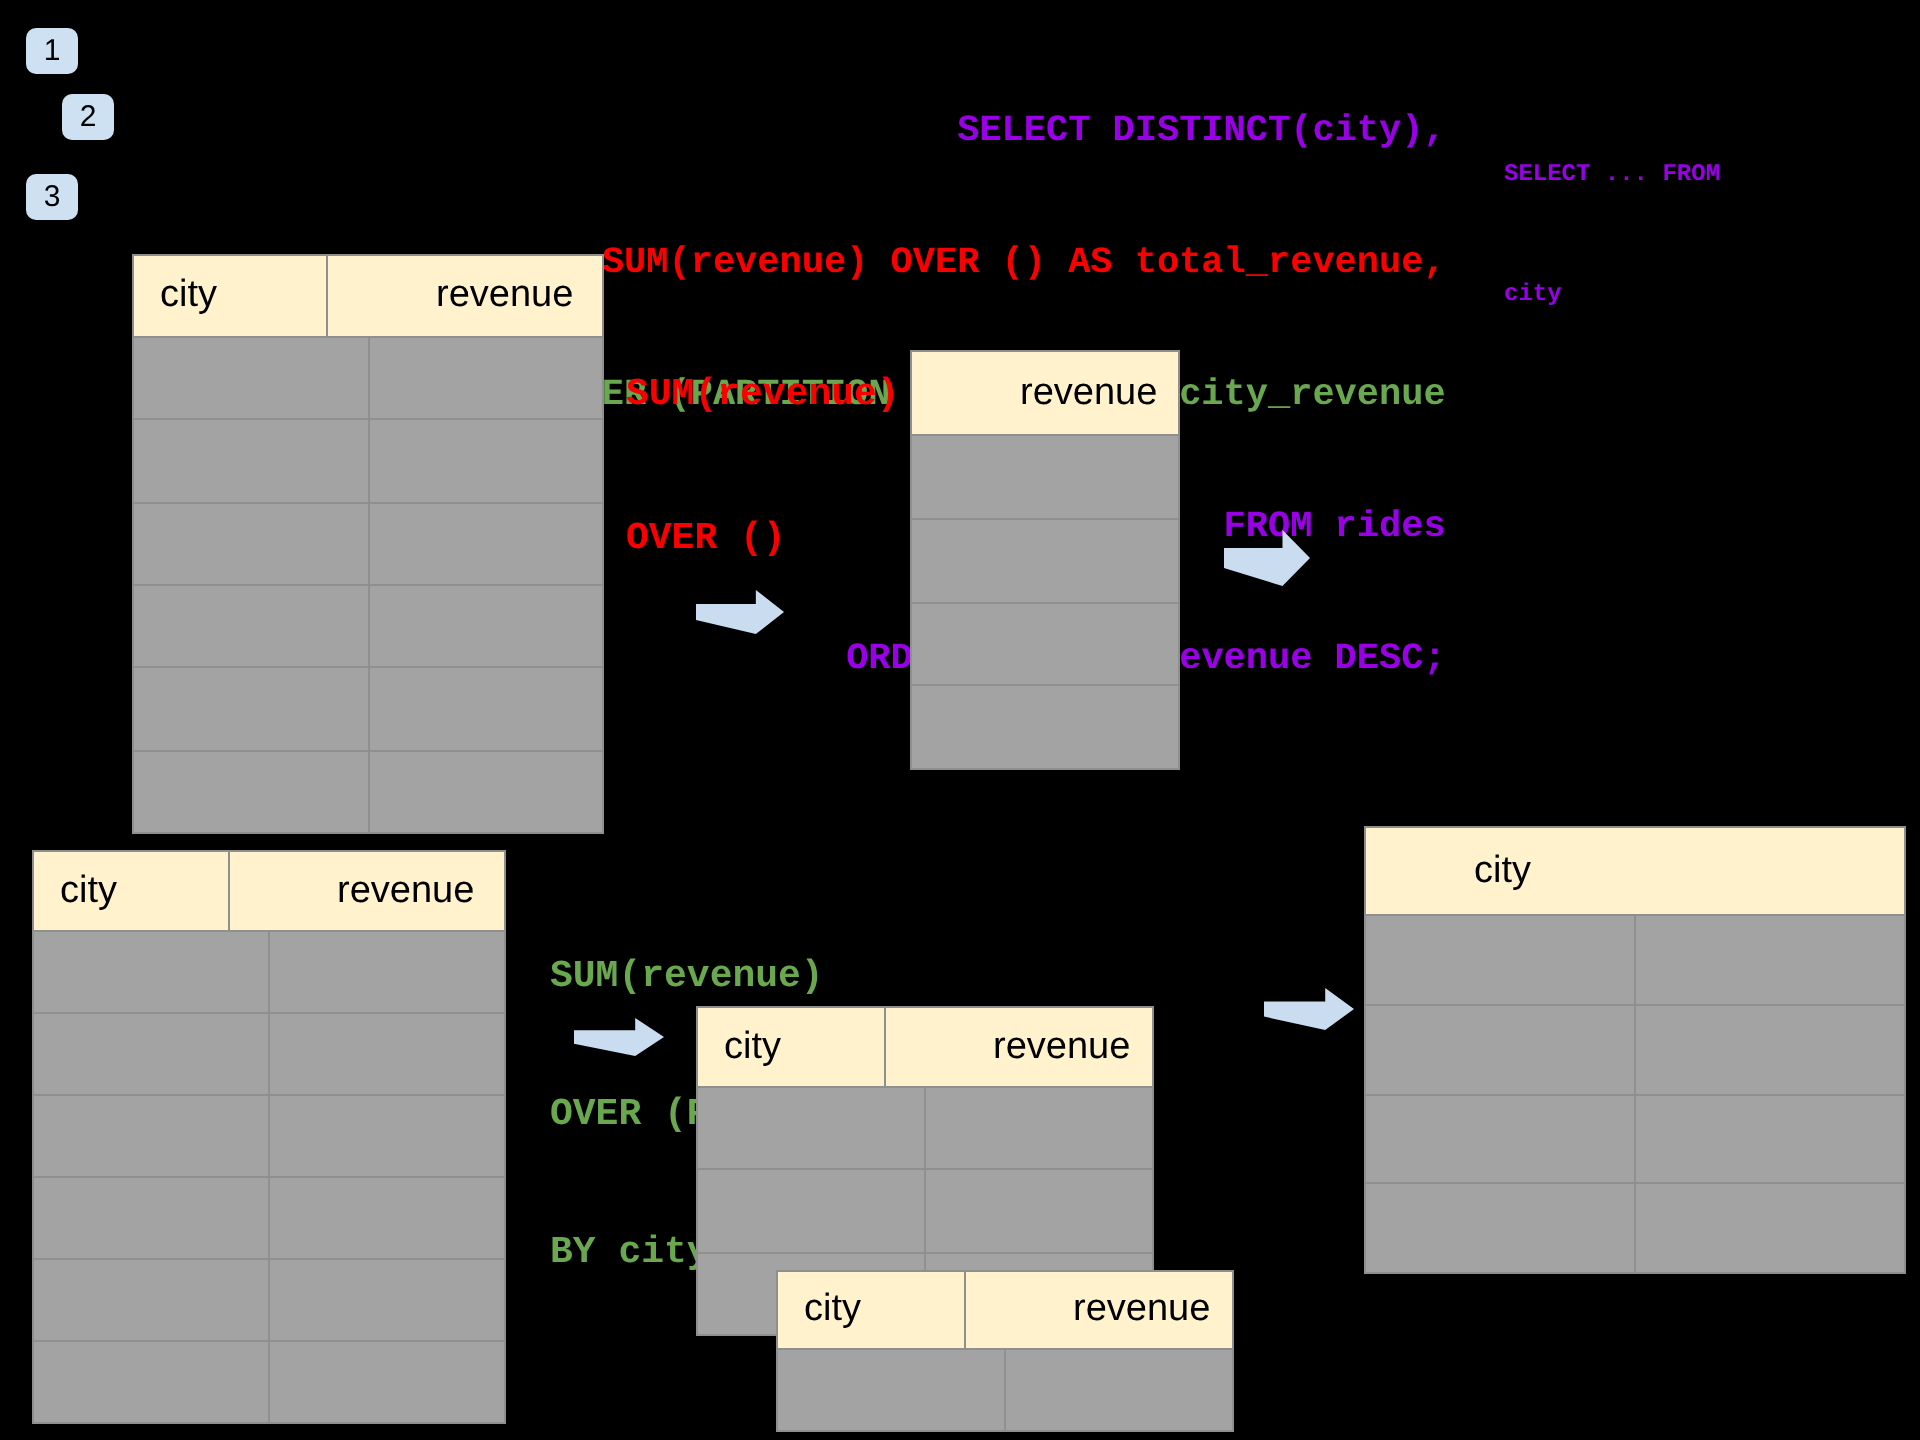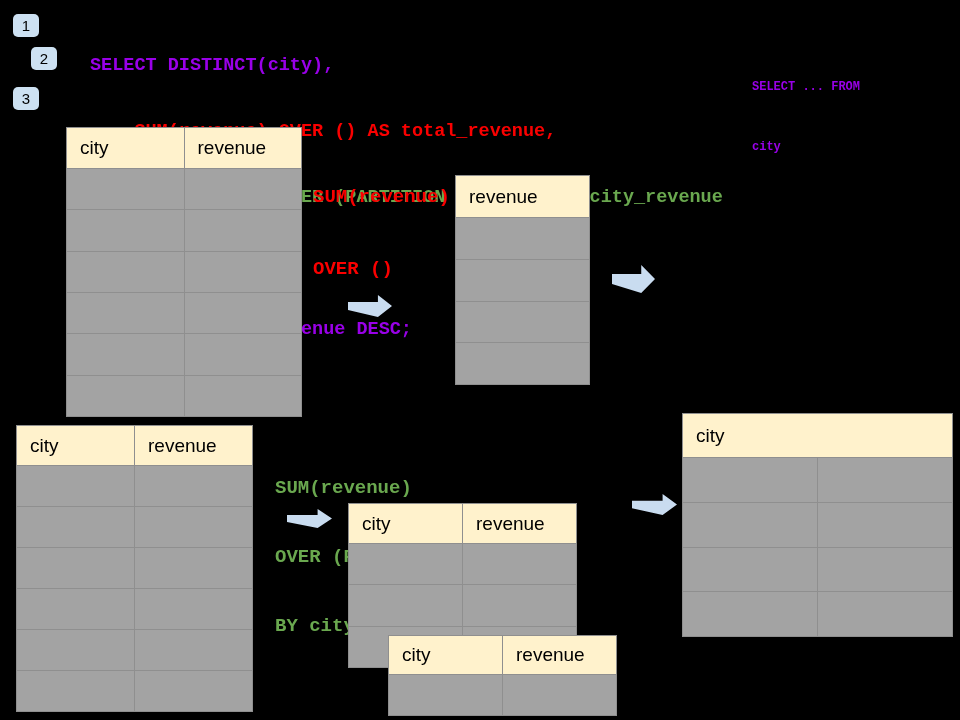--- a/index.html
+++ b/index.html
@@ -17,21 +17,21 @@
     position:relative;width:960px;height:720px;overflow:hidden;
     background:var(--background);
     font-family:"Liberation Sans", sans-serif;
   }
   
   .code{
     position:absolute;white-space:pre;
     font-family:"Liberation Mono","DejaVu Sans Mono",monospace;
     font-weight:bold;
   }
-  .sql-main{left:90px;top:11px;font-size:18.5px;line-height:22px;}
+  .sql-main{left:90px;top:11px;font-size:18.5px;line-height:22px;text-align:right;}
   .side-note{left:752px;top:37px;font-size:12px;line-height:20px;color:var(--purple);}
   .red-note{left:313px;top:137px;font-size:19px;line-height:24px;color:var(--red);}
   .green-note{left:275px;top:431px;font-size:19px;line-height:23px;color:var(--green);}
   .c-purple{color:var(--purple);}
   .c-red{color:var(--red);}
   .c-green{color:var(--green);}
   
   .badge{
     position:absolute;width:26px;height:23px;border-radius:5px;
     background:var(--badge_bg);color:#000;
@@ -44,21 +44,21 @@
   
   .tbl{
     position:absolute;display:flex;flex-direction:column;
     border:1px solid var(--border);background:#a3a3a3;box-sizing:border-box;
   }
   .thead{display:flex;background:var(--header_bg);flex:0 0 auto;}
   .th{
     flex:1;display:flex;align-items:center;padding-left:13px;
     font-size:19px;color:#000;border-right:1px solid var(--border);box-sizing:border-box;
   }
-  .th:last-child{border-right:none;}
+  .th:last-child{border-right:none;margin-left:41px;}
   .trow{display:flex;flex:1;border-top:1px solid var(--border);}
   .td{flex:1;border-right:1px solid var(--border);box-sizing:border-box;}
   .td:last-child{border-right:none;}
   .t-source-top   {left:66px; top:127px;width:236px;height:290px;}
   .t-source-top    .thead{height:40px;}
   .t-total        {left:455px;top:175px;width:135px;height:210px;}
   .t-total         .thead{height:41px;}
   .t-source-bottom{left:16px; top:425px;width:237px;height:287px;}
   .t-source-bottom .thead{height:39px;}
   .t-part-back    {left:348px;top:503px;width:229px;height:165px;}

